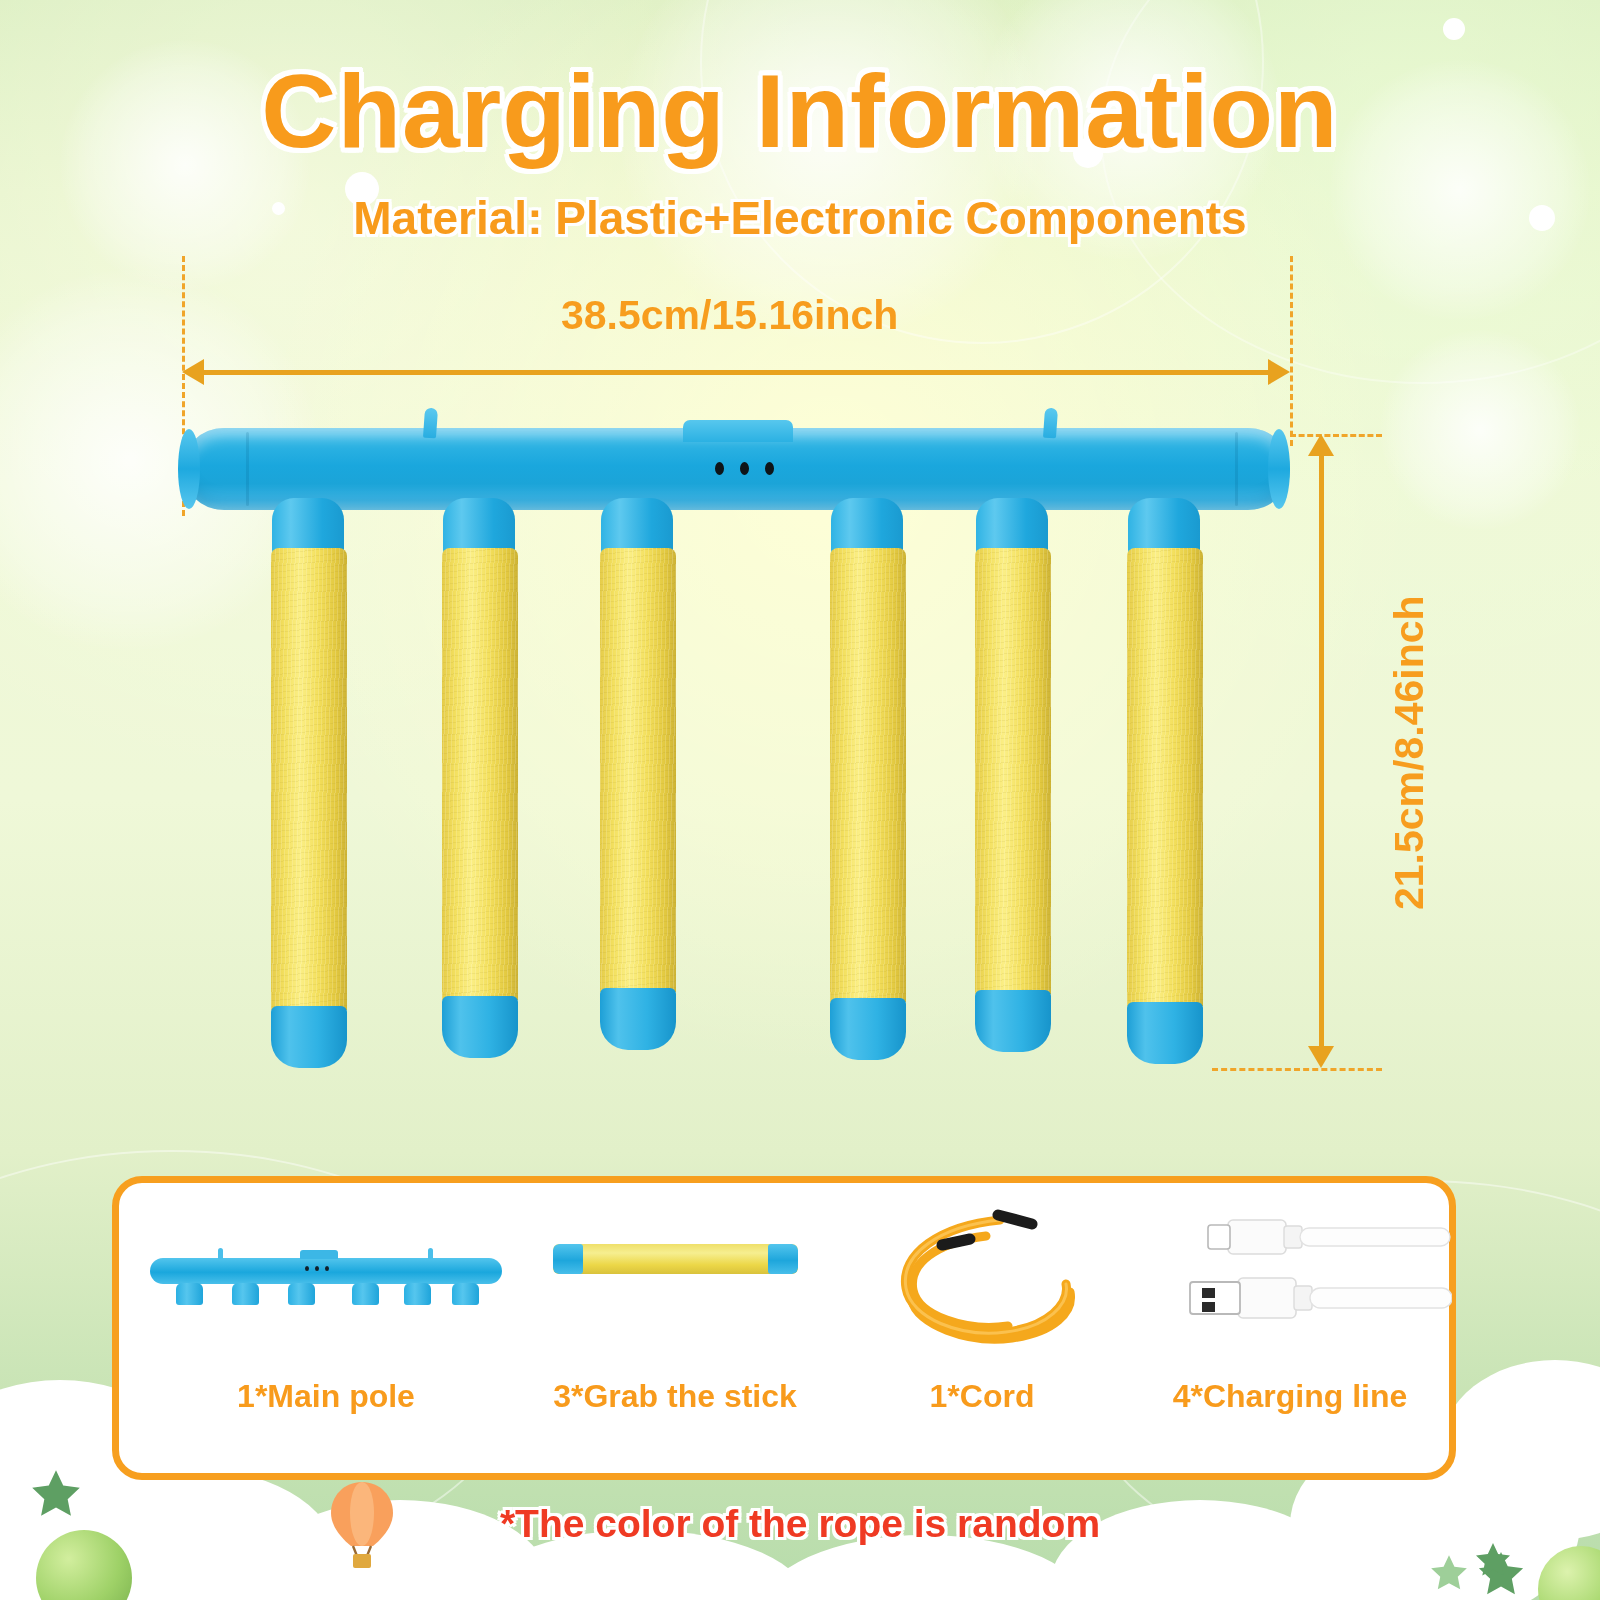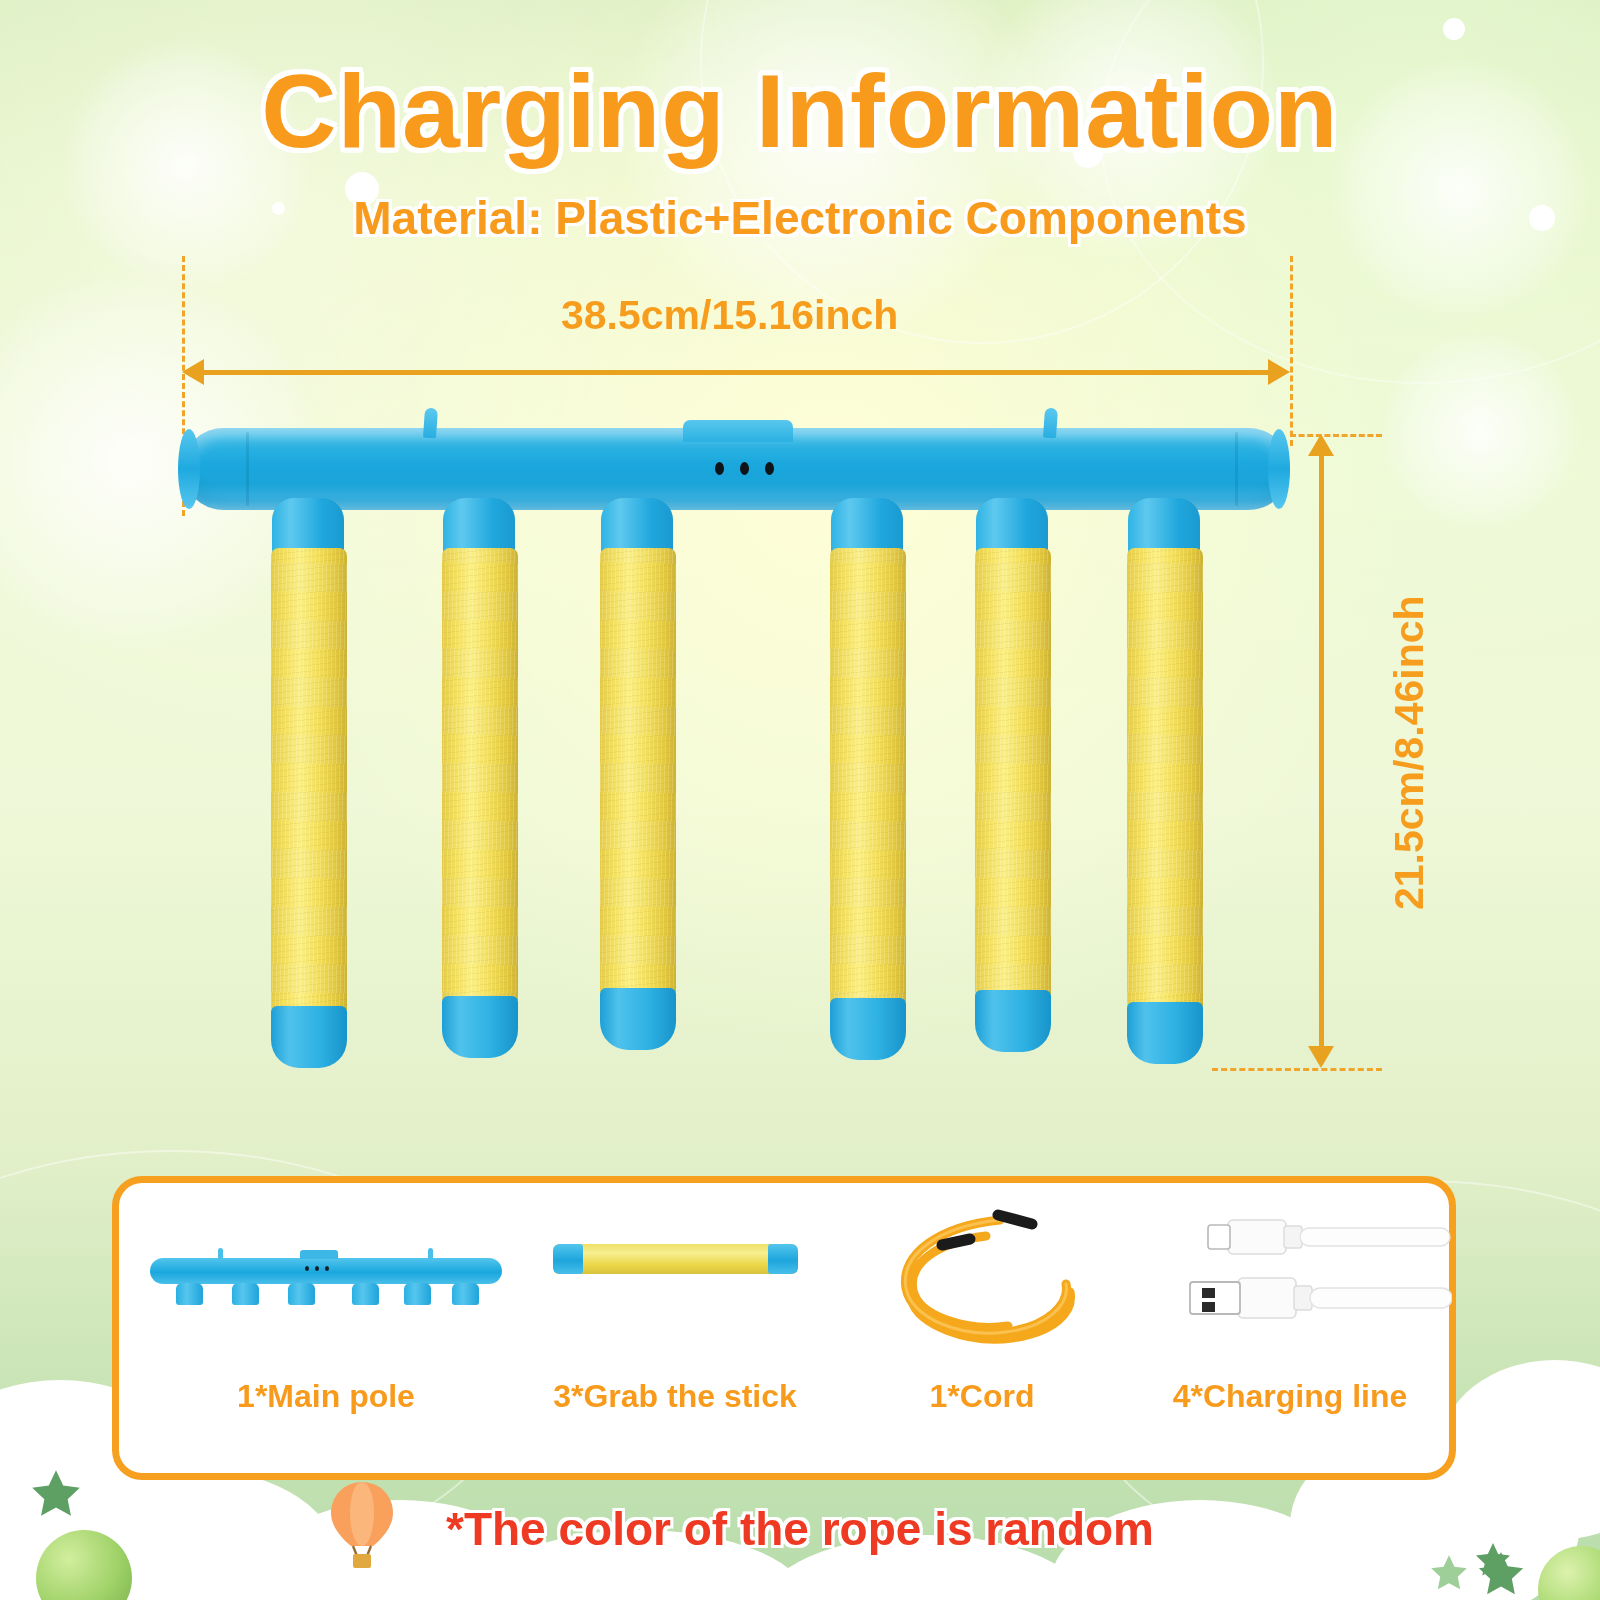--- a/index.html
+++ b/index.html
@@ -98,21 +98,21 @@
   .t-stick .e{position:absolute;top:0;bottom:0;width:30px;
     background:linear-gradient(180deg,#53c5ed,#1ea6dc 55%,#47beea);}
   .t-stick .e.l{left:0;border-radius:6px 3px 3px 6px;}
   .t-stick .e.r{right:0;border-radius:3px 6px 6px 3px;}
 
   .cordwrap{position:absolute;left:882px;top:1192px;width:200px;height:170px;}
   .usbwrap{position:absolute;left:1152px;top:1196px;width:300px;height:140px;}
 
   .footnote{
     position:absolute;left:0;right:0;top:1502px;text-align:center;
-    font-size:46px;font-weight:bold;color:#ef3a23;
+    font-size:39px;font-weight:bold;color:#ef3a23;
     text-shadow:-3px -3px 0 #fff,3px -3px 0 #fff,-3px 3px 0 #fff,3px 3px 0 #fff,0 -3px 0 #fff,0 3px 0 #fff,-3px 0 0 #fff,3px 0 0 #fff;
   }
   .star{position:absolute;}
   .balloon{position:absolute;}
   .greenball{position:absolute;border-radius:50%;}
 </style>
 </head>
 <body>
 
 <div class="layer">

